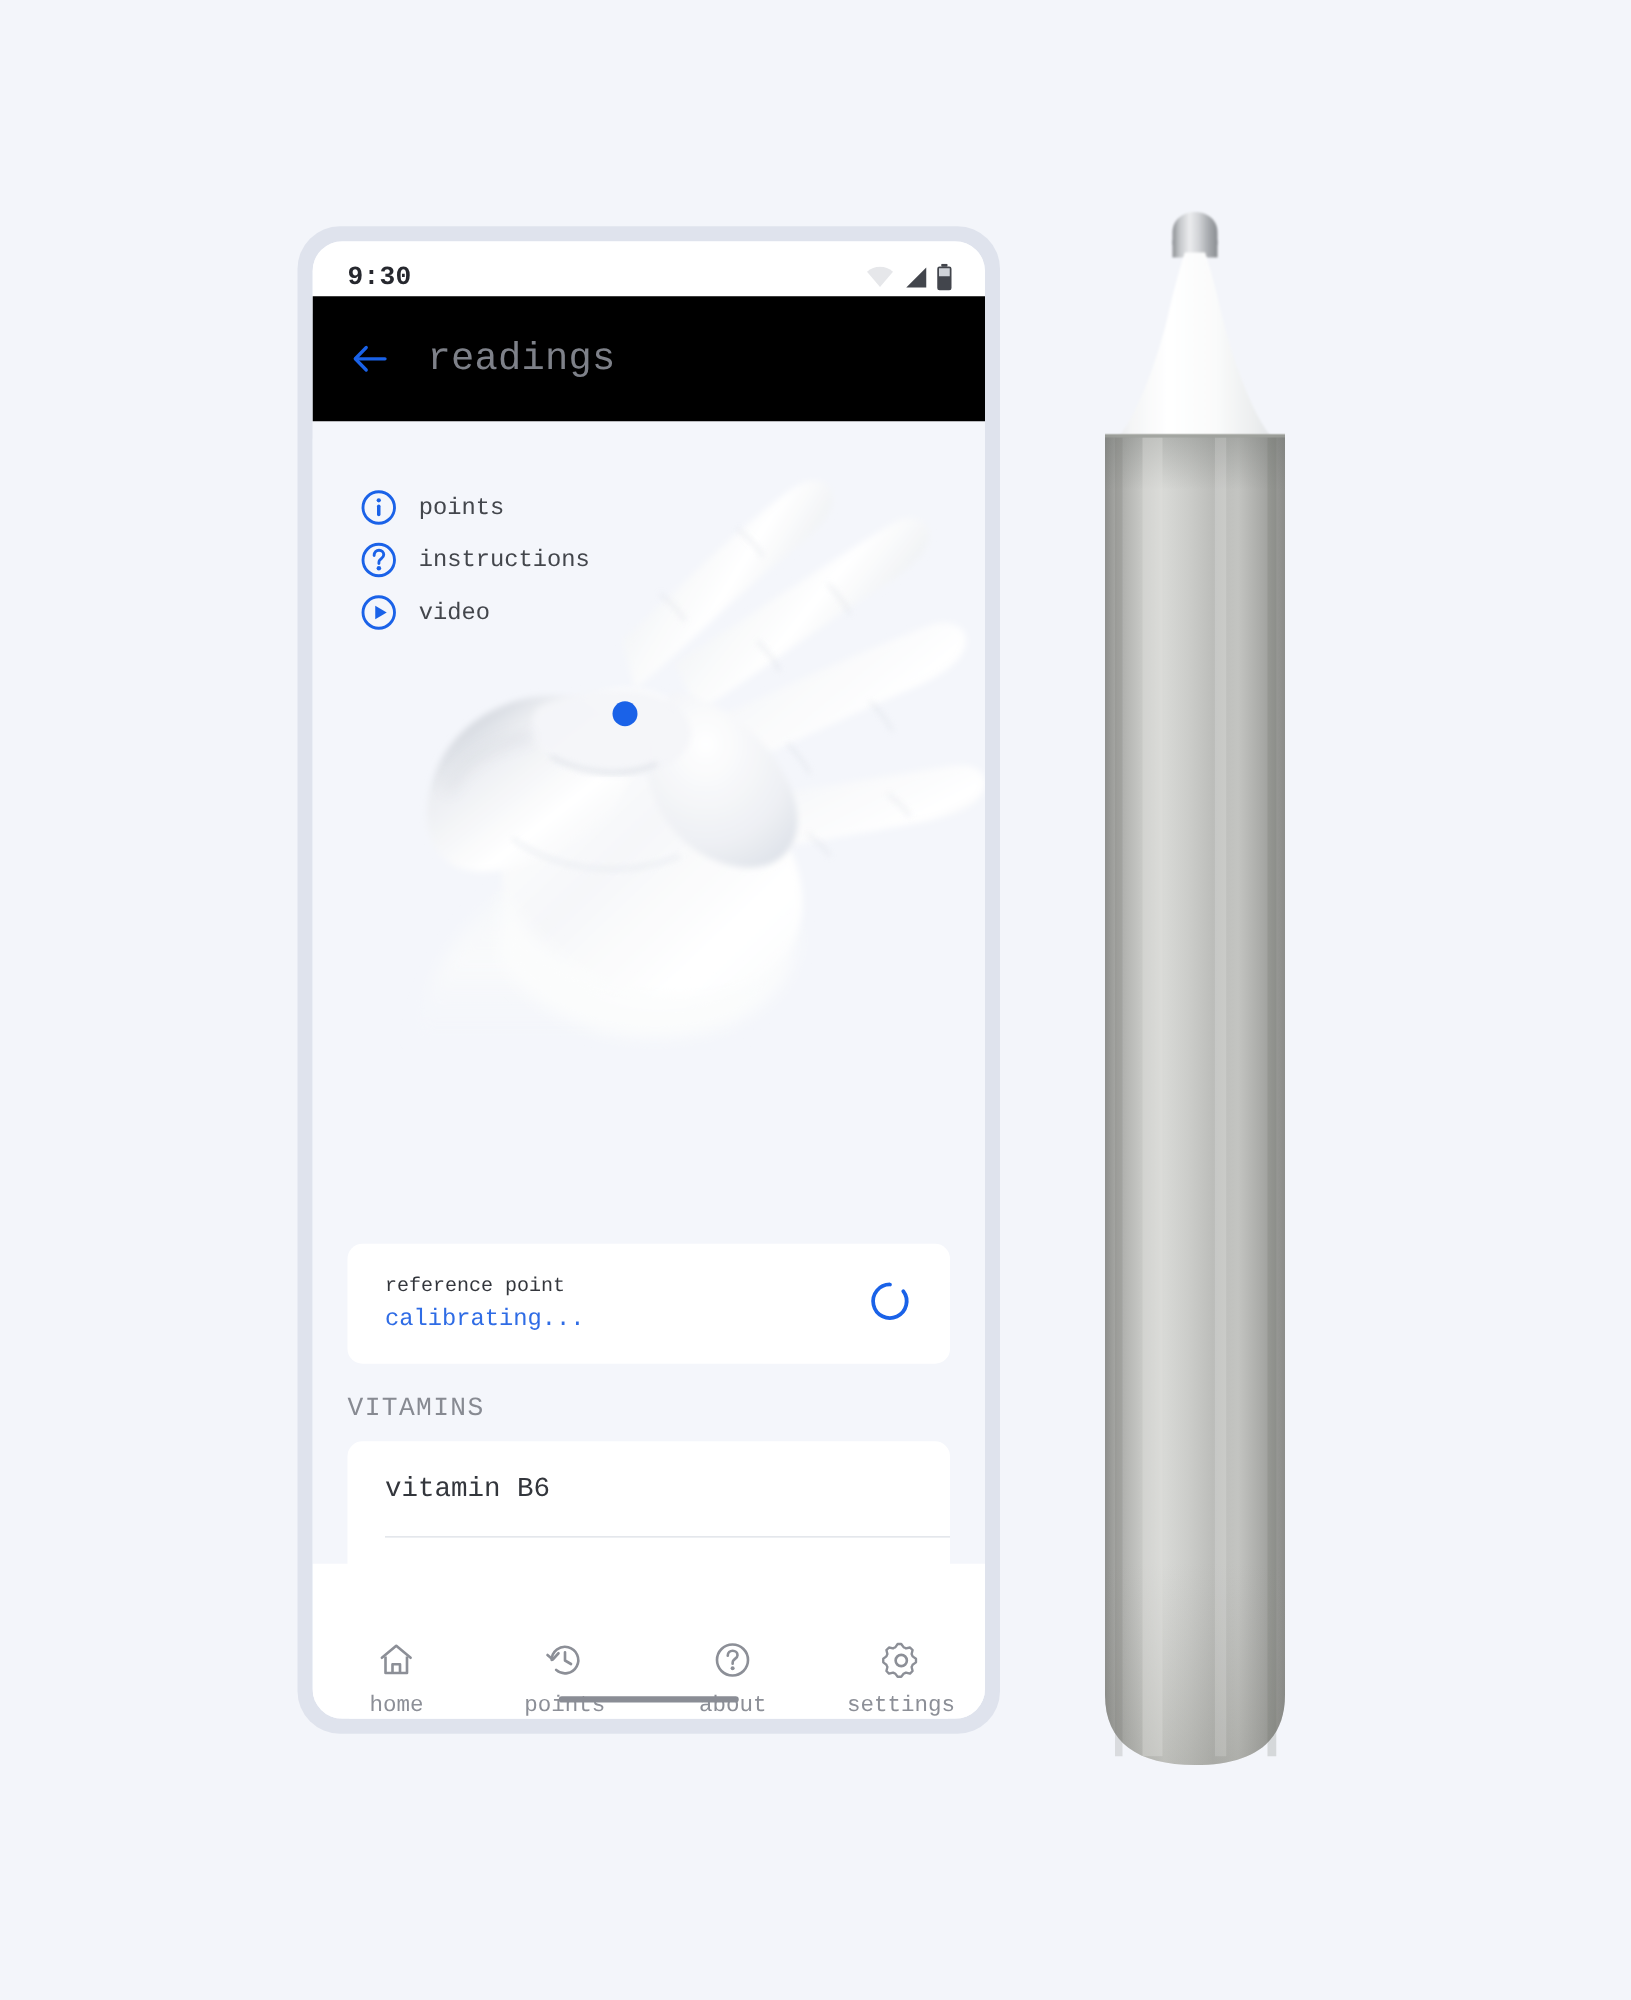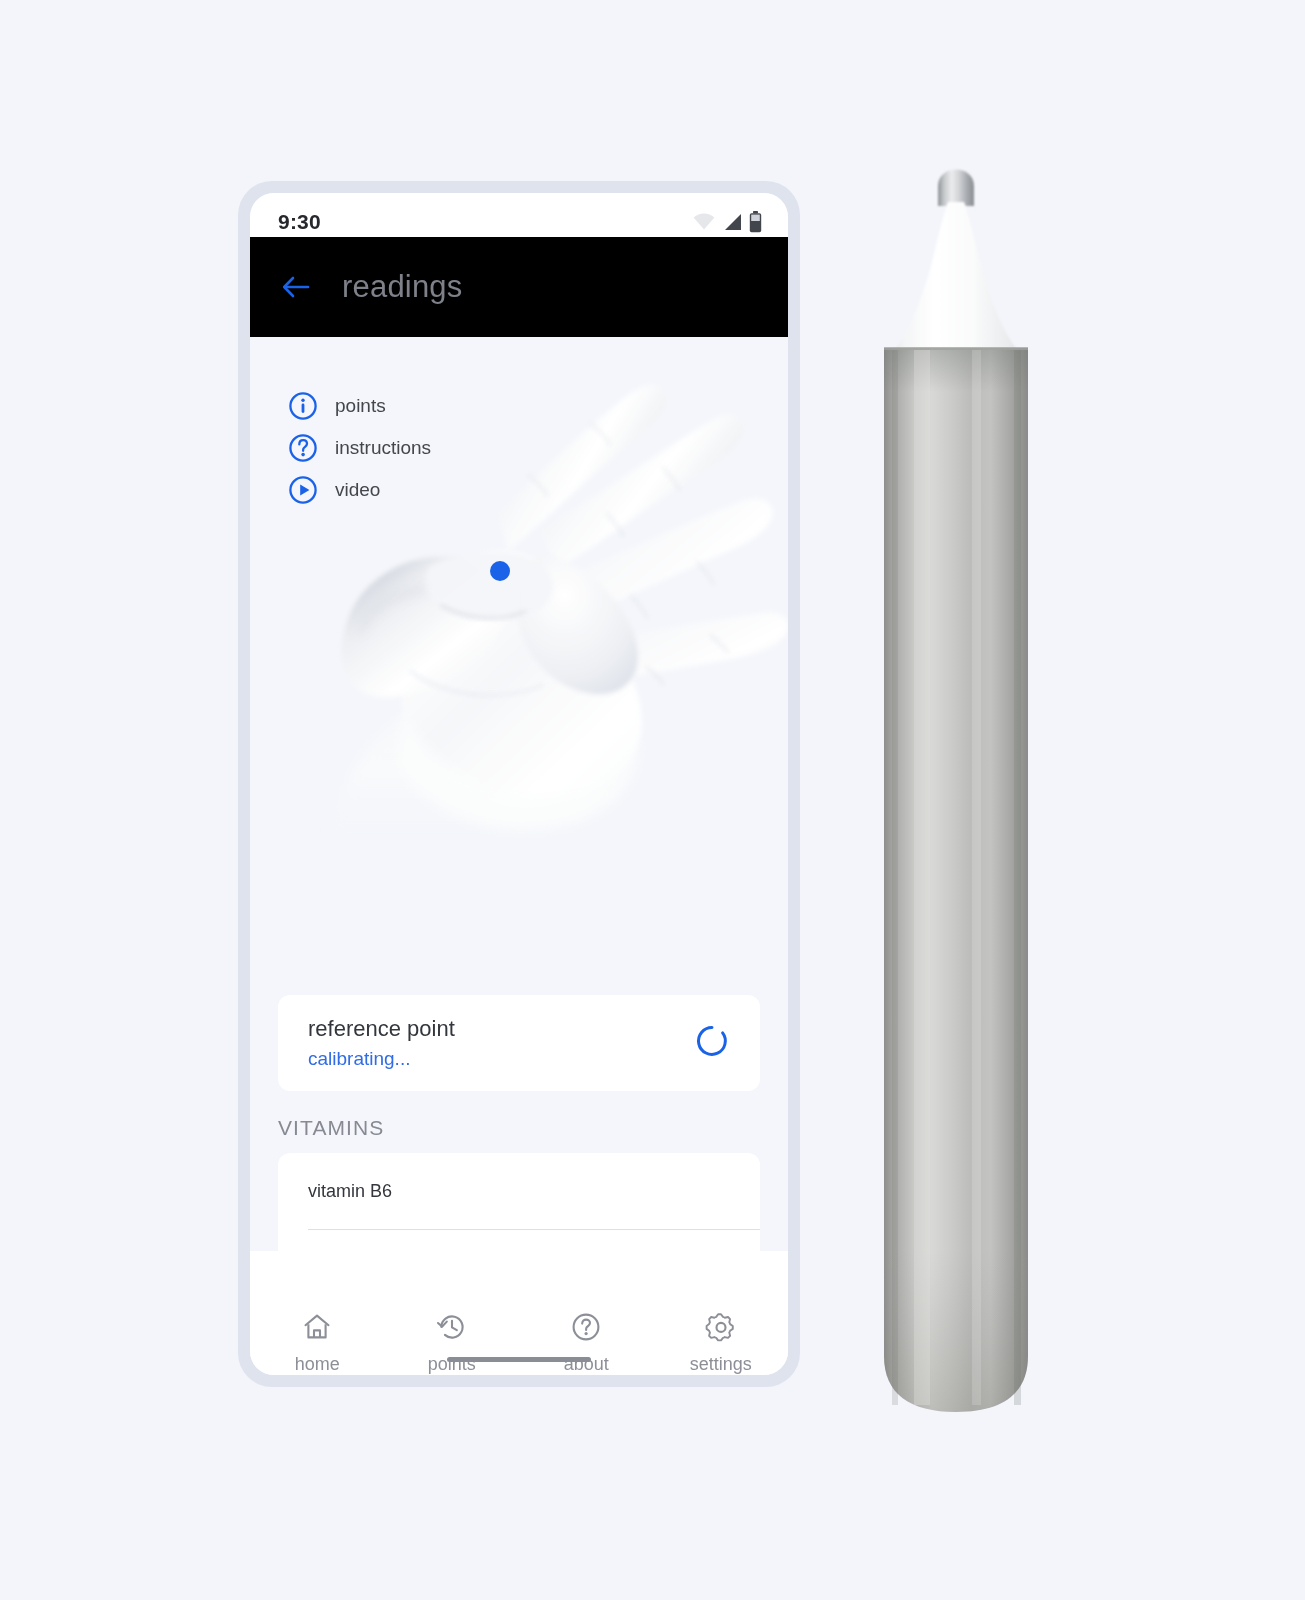--- a/index.html
+++ b/index.html
@@ -20,20 +20,21 @@
   #phone-frame {
     position: absolute;
     left: 238px;
     top: 181px;
     width: 562px;
     height: 1206px;
     border-radius: 34px;
     background: #dfe3ed;
     box-sizing: border-box;
     padding: 12px;
+    font-family: Liberation Mono, monospace;
   }
   #phone-screen {
     position: relative;
     width: 100%;
     height: 100%;
     border-radius: 24px;
     background: #f4f6fb;
     overflow: hidden;
   }
 
@@ -140,21 +141,21 @@
     background: #ffffff;
     border-radius: 12px;
     height: 96px;
     display: flex;
     align-items: center;
     justify-content: space-between;
     padding: 0 30px 0 30px;
     box-sizing: border-box;
     cursor: pointer;
   }
-  #ref-title { font-size: 22px; color: #33363c; }
+  #ref-title { font-size: 16px; color: #33363c; }
   #ref-status { font-size: 19px; color: #2f6ce5; margin-top: 6px; }
 
   
   #vitamins-header {
     position: absolute;
     left: 28px;
     top: 765px;
     font-size: 21px;
     color: #878a92;
     letter-spacing: 1.1px;
@@ -169,21 +170,21 @@
     background: #ffffff;
     border-radius: 12px;
     overflow: hidden;
   }
   .vitamin-row {
     height: 76px;
     display: flex;
     align-items: center;
     padding-left: 30px;
     box-sizing: border-box;
-    font-size: 18px;
+    font-size: 22px;
     color: #33363c;
     position: relative;
     cursor: pointer;
   }
   .vitamin-row + .vitamin-row::before {
     content: "";
     position: absolute;
     left: 30px; right: 0; top: 0;
     height: 1px;
     background: #dcdfe6;

